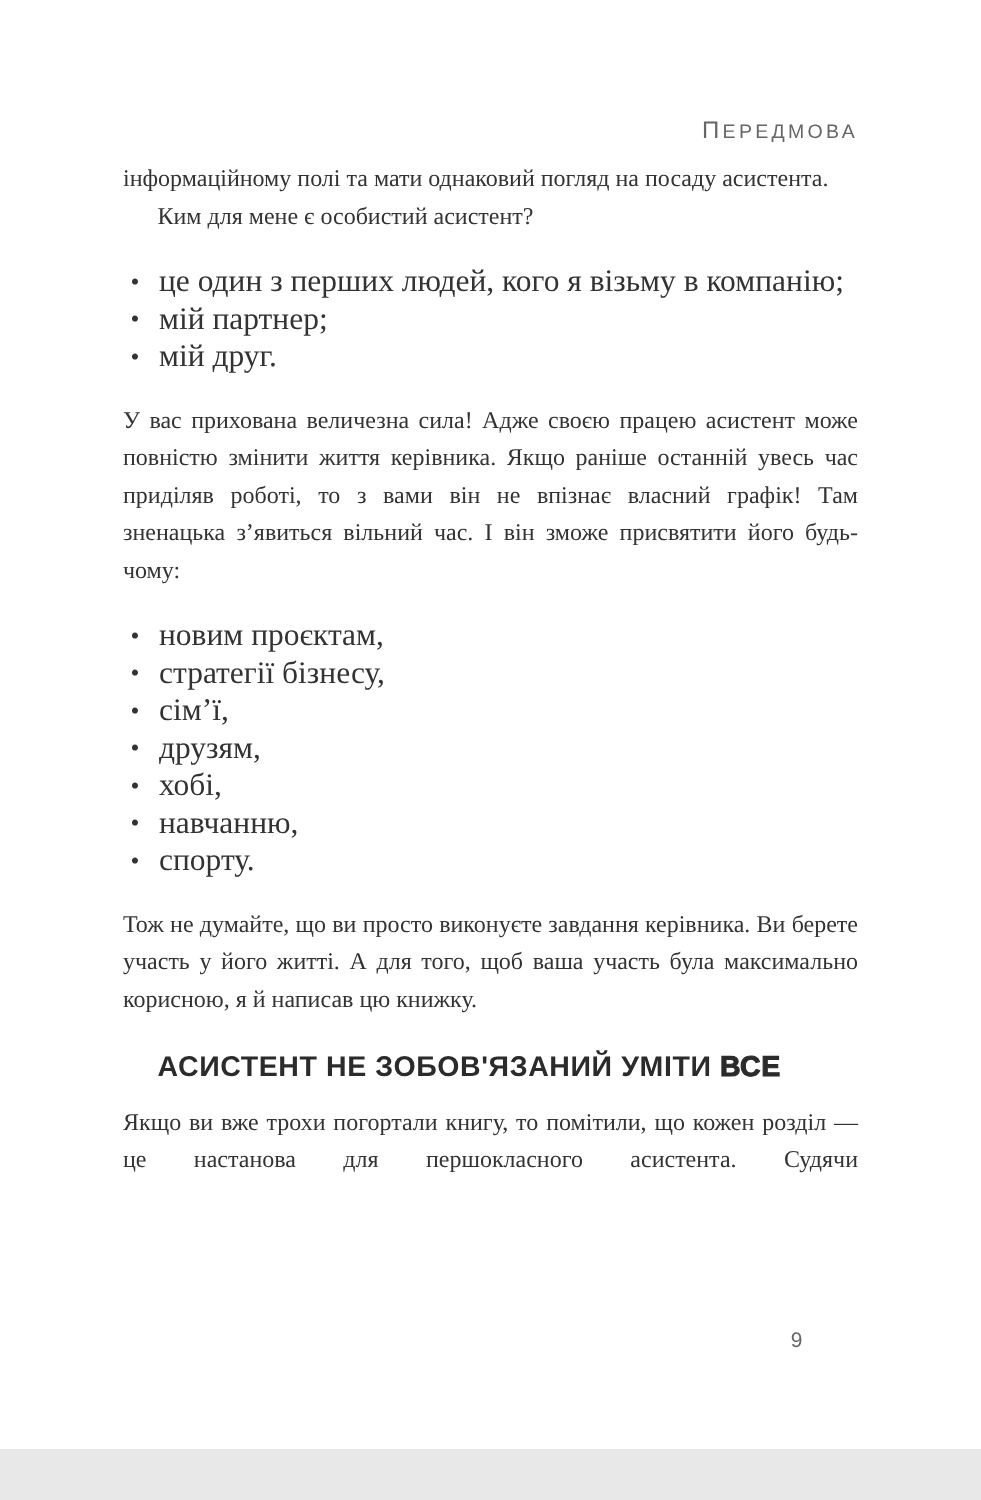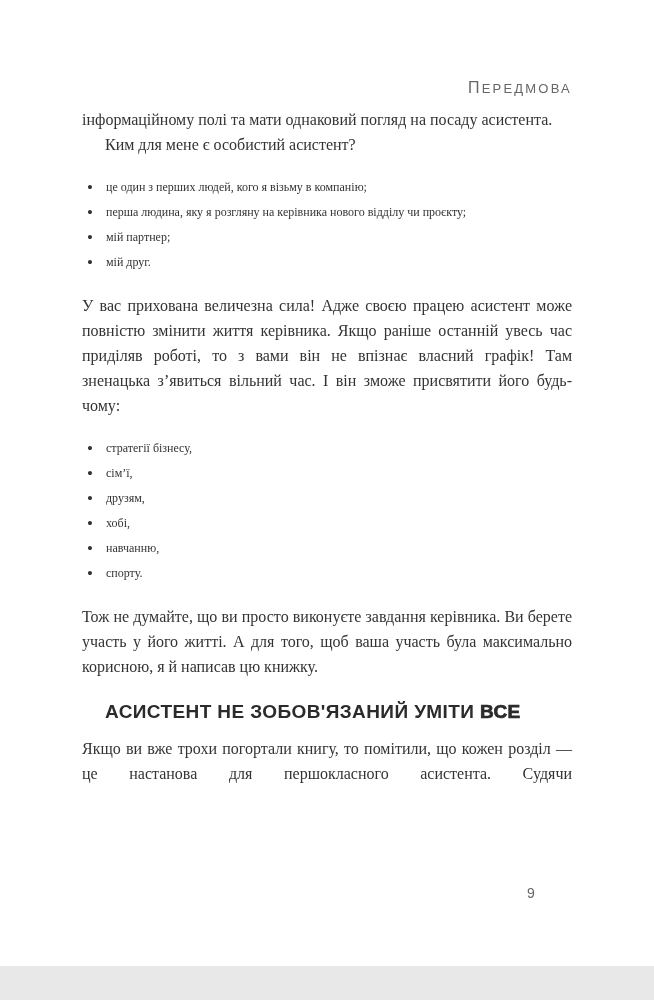--- a/index.html
+++ b/index.html
@@ -48,21 +48,21 @@
   .para.justify-last { text-align-last: justify; }
 
   .bullet-list {
     list-style: none;
     margin: 18px 0;
     padding: 0;
   }
   .bullet-list li {
     position: relative;
     padding-left: 24px;
-    font-size: 12px;
+    font-size: 21px;
     line-height: 25px;
     text-align: justify;
     hyphens: manual;
     -webkit-hyphens: manual;
   }
   .bullet-list li::before {
     content: "\2022";
     position: absolute;
     left: 5px;
     top: 0;
@@ -103,28 +103,28 @@
   <div class="running-head">Передмова</div>
 
   <main class="content">
 
     <p class="para">інформаційному полі та мати однаковий погляд на посаду асистента.</p>
 
     <p class="para indent">Ким для мене є особистий асистент?</p>
 
     <ul class="bullet-list">
       <li>це один з перших людей, кого я візьму в компанію;</li>
-      <li>перша людина, яку я розгляну на керівника нового відді­лу чи проєкту;</li>
       <li>мій партнер;</li>
       <li>мій друг.</li>
     </ul>
 
     <p class="para">У вас прихована величезна сила! Адже своєю працею асистент може повністю змінити життя керівника. Якщо раніше остан­ній увесь час приділяв роботі, то з вами він не впізнає влас­ний графік! Там зненацька з’явиться вільний час. І він зможе присвятити його будь-чому:</p>
 
     <ul class="bullet-list">
+      <li>новим проєктам,</li>
       <li>стратегії бізнесу,</li>
       <li>сім’ї,</li>
       <li>друзям,</li>
       <li>хобі,</li>
       <li>навчанню,</li>
       <li>спорту.</li>
     </ul>
 
     <p class="para">Тож не думайте, що ви просто виконуєте завдання керівника. Ви берете участь у його житті. А для того, щоб ваша участь бу­ла максимально корисною, я й написав цю книжку.</p>
 

